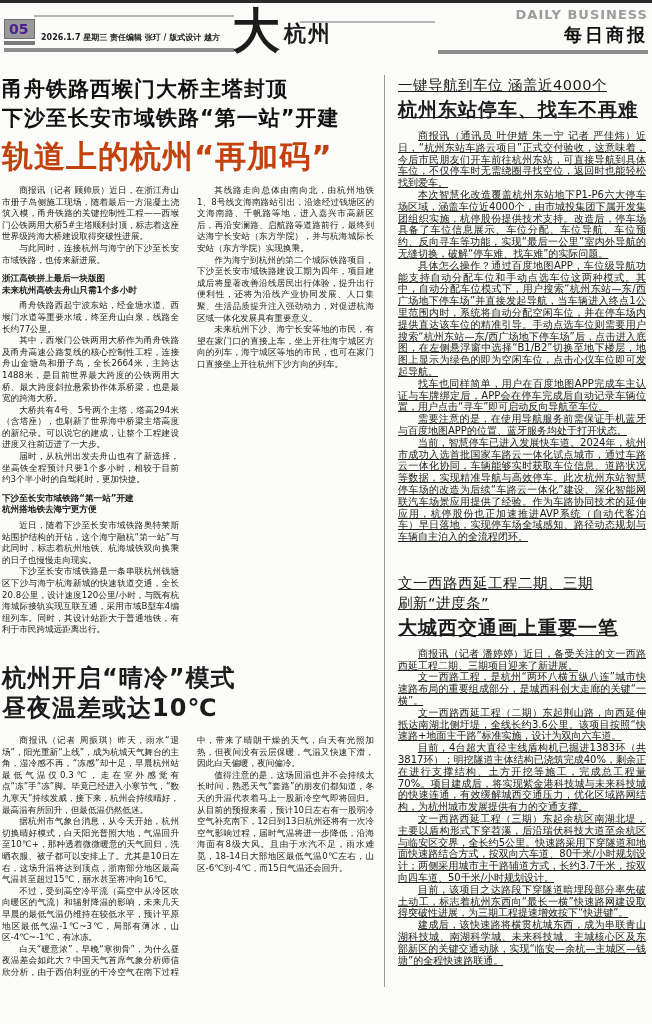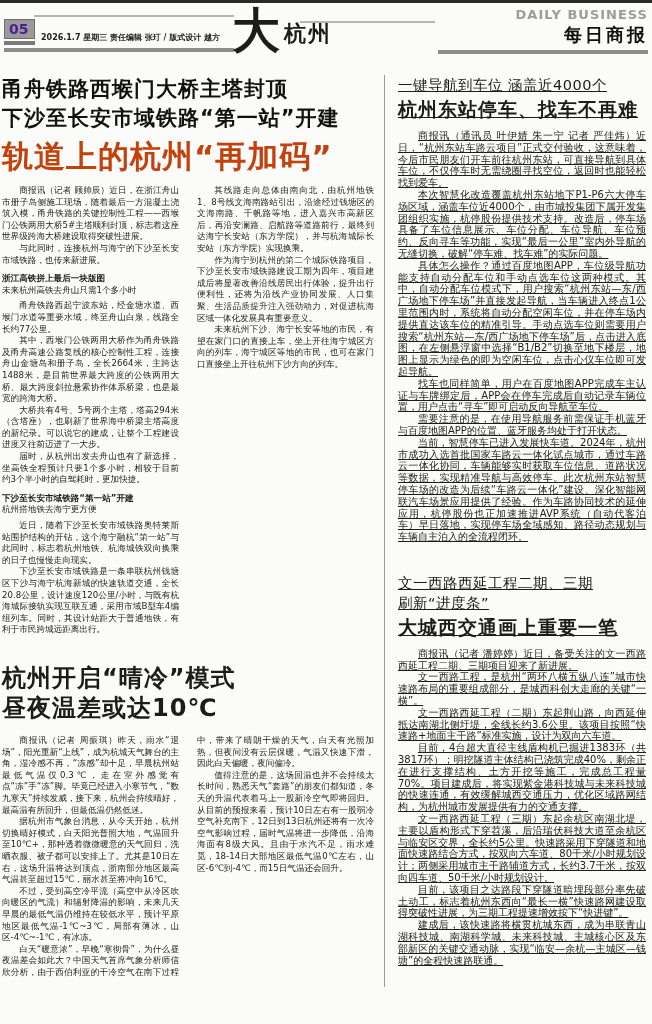--- a/index.html
+++ b/index.html
@@ -35,21 +35,21 @@
   .left-region{width:372px;padding-right:10px;}
   .right-region{width:248px;border-left:1px solid #999;padding-left:13px;text-decoration:underline;}
   
   .a1-kicker{font-size:21px;font-weight:600;letter-spacing:1px;line-height:29px;color:#111;}
   .a1-headline{font-size:31px;font-weight:bold;color:#c2410c;letter-spacing:1px;line-height:38px;margin:4px 0 10px 0;}
   .bodycols{column-count:2;column-gap:18px;column-fill:auto;
     font-size:8.6px;line-height:11.6px;text-align:justify;}
   .a1-body{height:452px;}
   .bodycols p{margin:0;text-indent:2em;}
   .bodycols .sub{font-weight:bold;text-indent:0;margin-top:7px;}
-  .bodycols .sub2{font-weight:normal;text-indent:0;margin-bottom:4px;}
+  .bodycols .sub2{font-weight:bold;text-indent:0;margin-bottom:4px;}
   
   .wx{margin-top:26px;}
   .wx-kicker{font-size:17px;font-weight:600;letter-spacing:1px;color:#222;}
   .wx-headline{font-size:24px;font-weight:bold;letter-spacing:1px;line-height:30px;}
   .wx-body{height:252px;margin-top:12px;}
   
   .r-kicker{font-size:14.5px;font-weight:500;letter-spacing:0.5px;line-height:20px;color:#1a1a1a;}
   .r-headline{font-size:19px;font-weight:bold;letter-spacing:1px;line-height:25px;margin:2px 0 8px 0;}
   .r-body{font-size:10px;line-height:11.8px;text-align:justify;}
   .r-body p{margin:0;text-indent:2em;}

